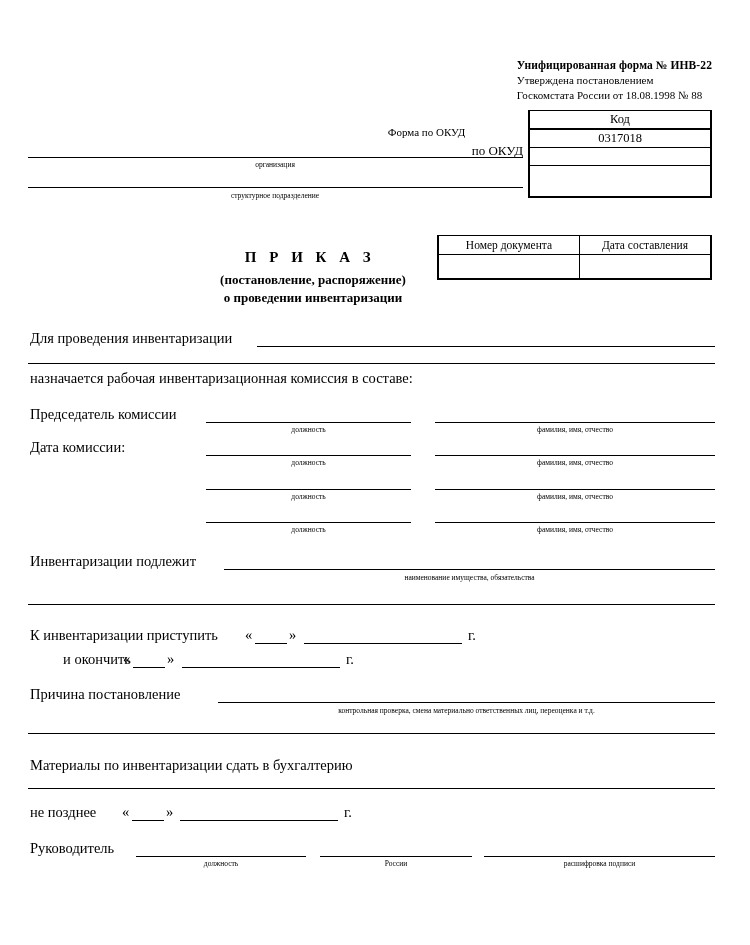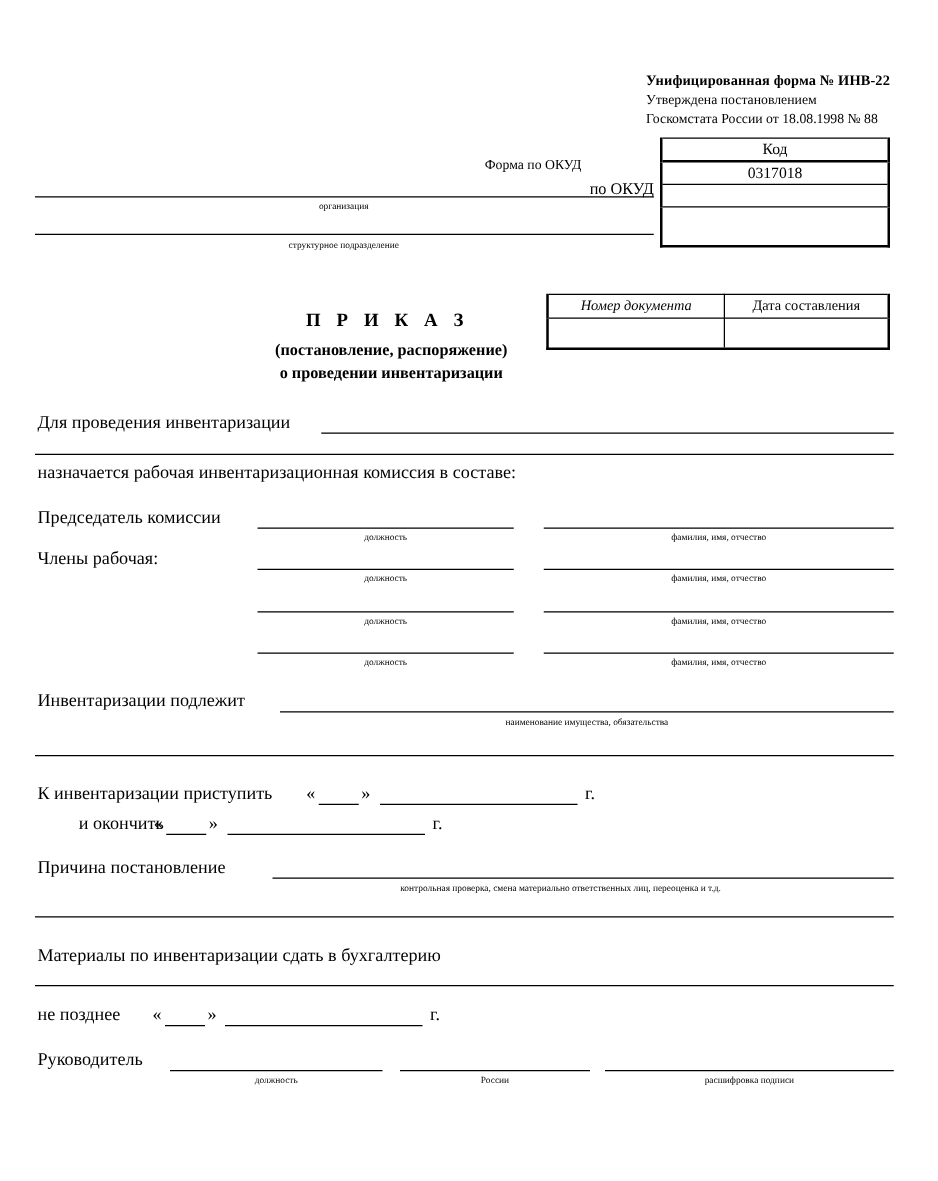--- a/index.html
+++ b/index.html
@@ -106,21 +106,21 @@
     font-size: 11.5px;
     text-align: center;
     padding: 1px 6px;
     height: 16px;
     line-height: 16px;
   }
   .doc-table td.c1 { width: 128px; }
   .doc-table td.c2 { width: 118px; }
   .doc-table tr.hdr td { font-weight: normal; }
   .doc-table tr.val td { height: 21px; border-bottom-width: 2px; }
-  .doc-table td.edge-l { border-left-width: 2px; font-style: italic; }
+  .doc-table td.edge-l { border-left-width: 2px; }
   .doc-table td.edge-r { border-right-width: 2px; }
 
   
   .title-main {
     position: absolute;
     left: 180px;
     top: 249px;
     width: 260px;
     text-align: center;
     font-size: 15px;
@@ -217,21 +217,21 @@
   <div class="rule thick" style="left:28px; top:363px; width:687px;"></div>
 
   <div class="lbl" style="left:30px; top:370px;">назначается рабочая инвентаризационная комиссия в составе:</div>
 
   <div class="lbl" style="left:30px; top:406px;">Председатель комиссии</div>
   <div class="rule thick" style="left:206px; top:422px; width:205px;"></div>
   <div class="cap" style="left:206px; top:425px; width:205px;">должность</div>
   <div class="rule thick" style="left:435px; top:422px; width:280px;"></div>
   <div class="cap" style="left:435px; top:425px; width:280px;">фамилия, имя, отчество</div>
 
-  <div class="lbl" style="left:30px; top:439px;">Члены рабочая:</div>
+  <div class="lbl" style="left:30px; top:439px;">Дата комиссии:</div>
 
   <div class="rule thick" style="left:206px; top:455px; width:205px;"></div>
   <div class="cap" style="left:206px; top:458px; width:205px;">должность</div>
   <div class="rule thick" style="left:435px; top:455px; width:280px;"></div>
   <div class="cap" style="left:435px; top:458px; width:280px;">фамилия, имя, отчество</div>
 
   <div class="rule thick" style="left:206px; top:489px; width:205px;"></div>
   <div class="cap" style="left:206px; top:492px; width:205px;">должность</div>
   <div class="rule thick" style="left:435px; top:489px; width:280px;"></div>
   <div class="cap" style="left:435px; top:492px; width:280px;">фамилия, имя, отчество</div>
@@ -255,21 +255,21 @@
 
   <div class="lbl" style="left:30px; top:651px;margin-left:33px;">и окончить</div>
   <div class="guill" style="left:123px; top:651px;">«</div>
   <div class="rule" style="left:133px; top:667px; width:32px;"></div>
   <div class="guill" style="left:167px; top:651px;">»</div>
   <div class="rule" style="left:182px; top:667px; width:158px;"></div>
   <div class="lbl" style="left:346px; top:651px;">г.</div>
 
   <div class="lbl" style="left:30px; top:686px;">Причина постановление</div>
   <div class="rule thick" style="left:218px; top:702px; width:497px;"></div>
-  <div class="cap" style="left:200px; top:706px; width:497px;">контрольная проверка, смена материально ответственных лиц, переоценка и т.д.</div>
+  <div class="cap" style="left:218px; top:706px; width:497px;">контрольная проверка, смена материально ответственных лиц, переоценка и т.д.</div>
   <div class="rule thick" style="left:28px; top:733px; width:687px;"></div>
 
   <div class="lbl" style="left:30px; top:757px;">Материалы по инвентаризации сдать в бухгалтерию</div>
   <div class="rule thick" style="left:28px; top:788px; width:687px;"></div>
 
   <div class="lbl" style="left:30px; top:804px;">не позднее</div>
   <div class="guill" style="left:122px; top:804px;">«</div>
   <div class="rule" style="left:132px; top:820px; width:32px;"></div>
   <div class="guill" style="left:166px; top:804px;">»</div>
   <div class="rule" style="left:180px; top:820px; width:158px;"></div>

